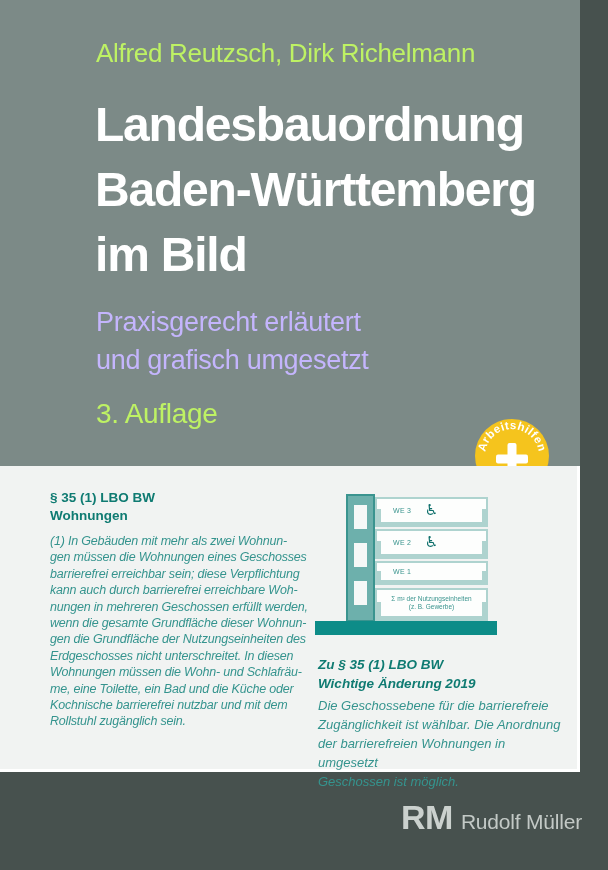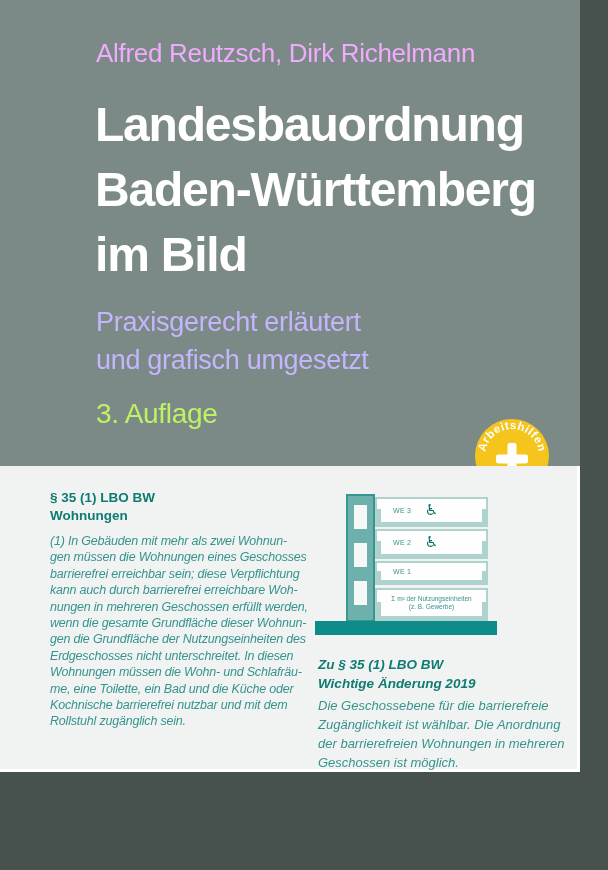--- a/index.html
+++ b/index.html
@@ -10,21 +10,21 @@
     overflow:hidden;
     font-family:"Liberation Sans", sans-serif;
   }
   
   .top-section{
     position:absolute;left:0;top:0;width:580px;height:466px;
     background:#7c8a87;
   }
   .authors{
     position:absolute;left:96px;top:38px;
-    font-size:26px;color:#f0abfc;letter-spacing:-0.3px;
+    font-size:26px;color:#bef264;letter-spacing:-0.3px;
   }
   .title{
     position:absolute;left:95px;top:92px;
     font-size:48px;line-height:65px;font-weight:bold;color:#ffffff;
     letter-spacing:-1.2px;white-space:pre-line;
   }
   .subtitle{
     position:absolute;left:96px;top:303px;
     font-size:27px;line-height:38px;color:#c4b5fd;
     letter-spacing:-0.3px;white-space:pre-line;
@@ -185,17 +185,21 @@
 (z. B. Gewerbe)</span>
       </div>
     </div>
     <div class="ground-bar"></div>
   </div>
 
   <div class="diagram-caption">Zu § 35 (1) LBO BW
 Wichtige Änderung 2019</div>
   <div class="diagram-note">Die Geschossebene für die barrierefreie
 Zugänglichkeit ist wählbar. Die Anordnung
-der barrierefreien Wohnungen in mehreren
+der barrierefreien Wohnungen in umgesetzt
 Geschossen ist möglich.</div>
 
+  <div class="publisher">
+    <span class="publisher-initials">RM</span>
+    <span class="publisher-name">Rudolf Müller</span>
+  </div>
 
 </div>
 
 </body></html>

